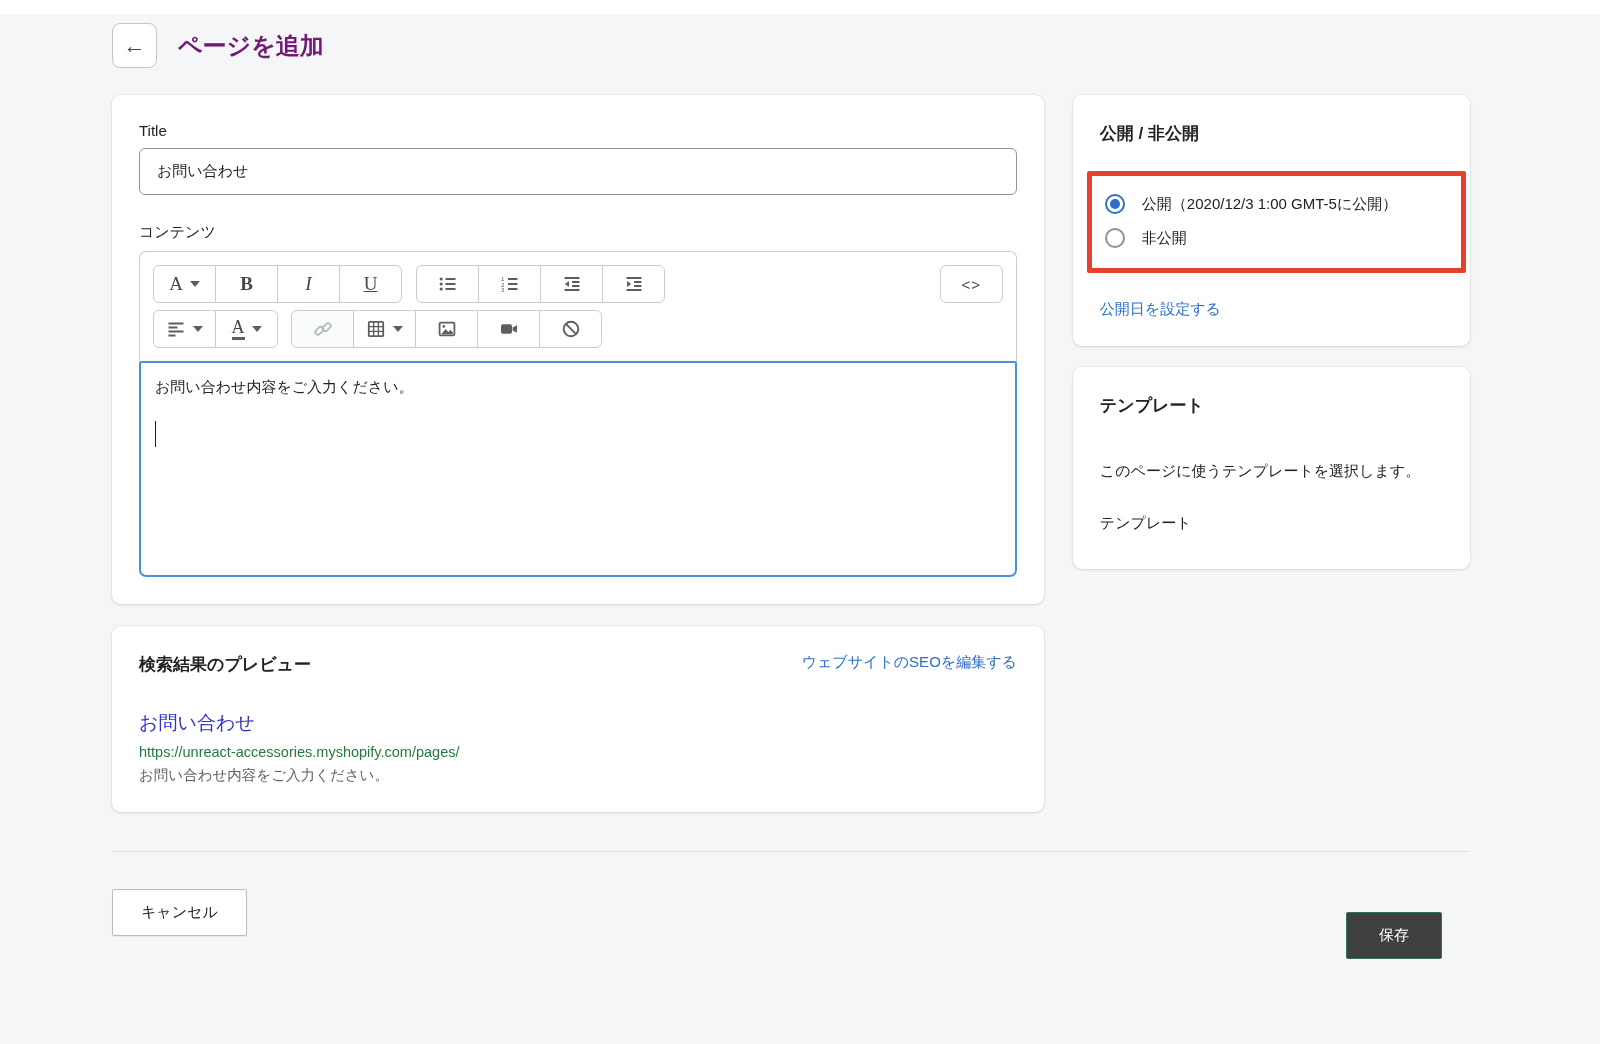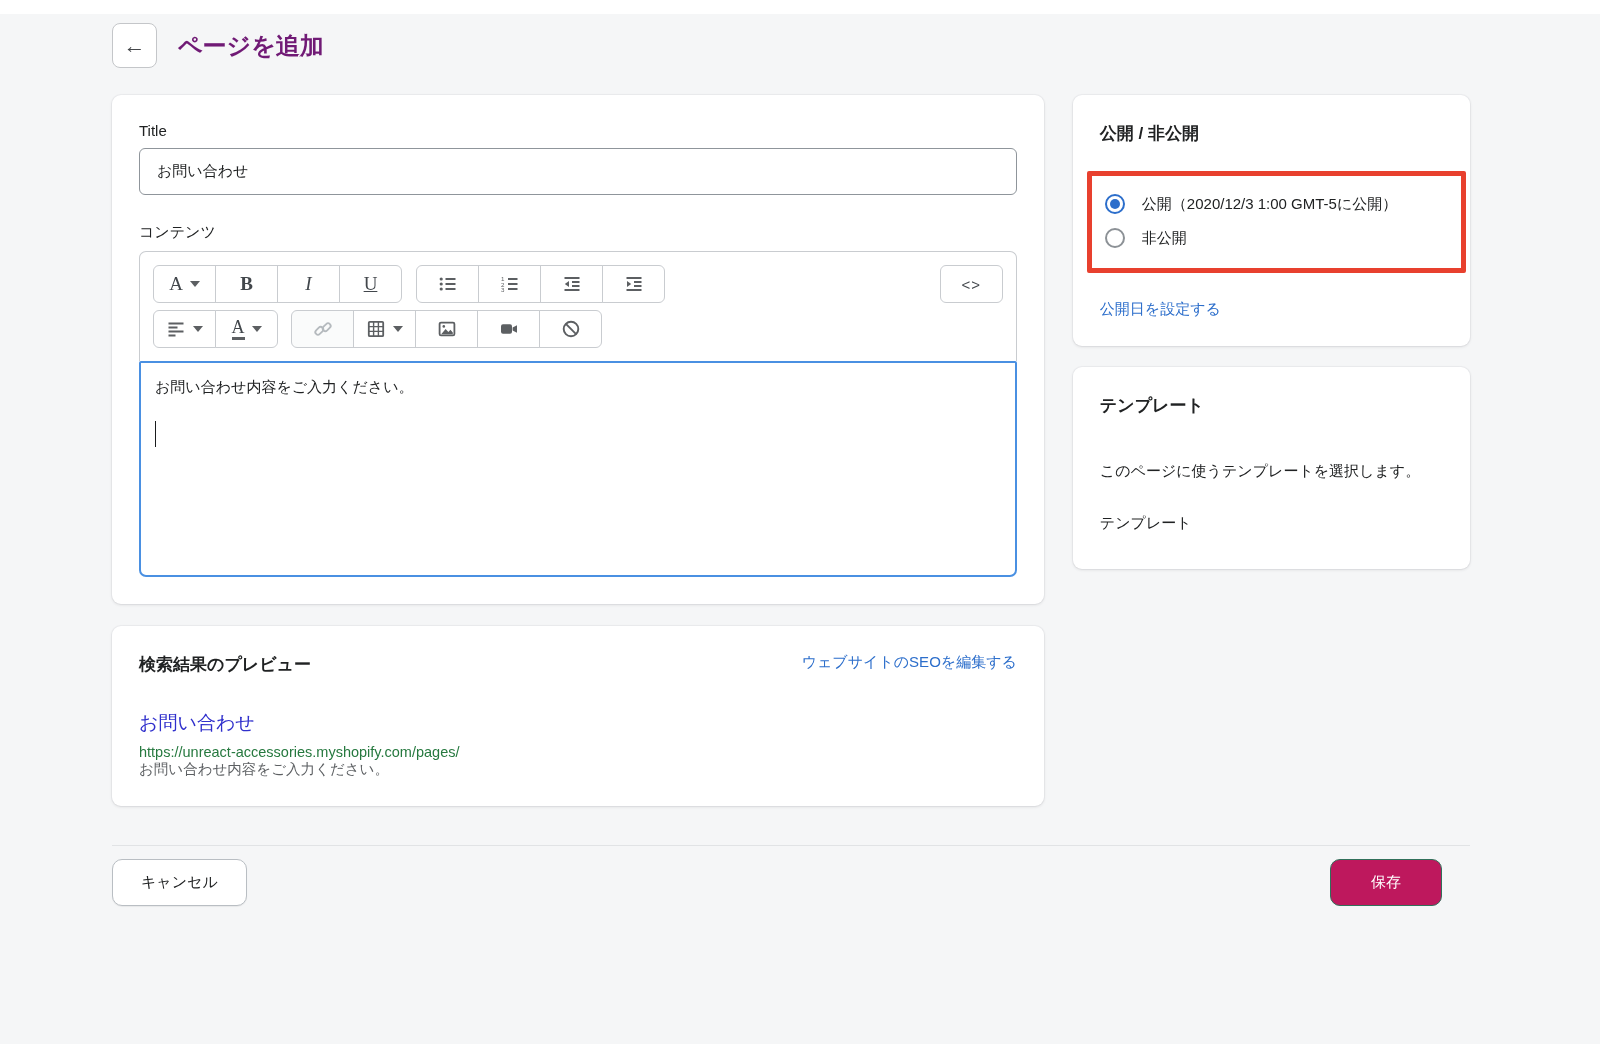--- a/index.html
+++ b/index.html
@@ -81,21 +81,21 @@
   .editor-cursor {
     width:1px; height:26px; background:#1a1c1d; margin-top:24px;
   }
 
   
   .card-preview { margin-top:22px; }
   .preview-head { display:flex; justify-content:space-between; align-items:flex-start; }
   .link { color:#2c6ecb; font-size:15px; text-decoration:none; cursor:pointer; }
   .preview-result { margin-top:34px; }
   .preview-title { font-size:19px; color:#3030cc; margin-bottom:8px; cursor:pointer; }
-  .preview-url { font-size:14.5px; color:#26793f; }
+  .preview-url { font-size:14.5px; color:#26793f; margin-bottom:6px; }
   .preview-desc { font-size:14.5px; color:#5c5f62; }
 
   
   .radio-annotation {
     border:5px solid #e8402e; border-radius:2px;
     margin:26px -23px 0 -13px; padding:11px 10px 13px 13px;text-align:center;
   }
   .radio-row { display:flex; align-items:flex-start; gap:17px; padding:5px 0; cursor:pointer; }
   .radio {
     width:20px; height:20px; border-radius:50%; flex:none; margin-top:2px;
@@ -120,25 +120,25 @@
     padding:0 16px; font-size:15px; cursor:pointer;
   }
 
   
   .footer-divider { height:1px; background:#e1e3e5; margin-top:39px; }
   .footer-bar {
     width:1330px; margin-top:13px;
     display:flex; justify-content:space-between; align-items:center;
   }
   .btn {
-    height:47px; border-radius:10px; font-size:15px; font-family:inherit;
+    height:47px; border-radius:2px; font-size:15px; font-family:inherit;
     display:flex; align-items:center; justify-content:center; cursor:pointer;
   }
   .btn-cancel { background:#fff; border:1px solid #b9bec3; color:#202223; padding:0 28px; box-shadow:0 1px 1px rgba(0,0,0,.06); }
-  .btn-save { background:#be185d; border:1px solid #31705a; color:#fff; padding:0 40px; }
+  .btn-save { background:#404040; border:1px solid #31705a; color:#fff; padding:0 32px;margin-top:47px; }
 
   svg.icon { display:block; }
 </style>
 </head>
 <body>
 
 <div class="top-strip"></div>
 
 <div class="content">
 

